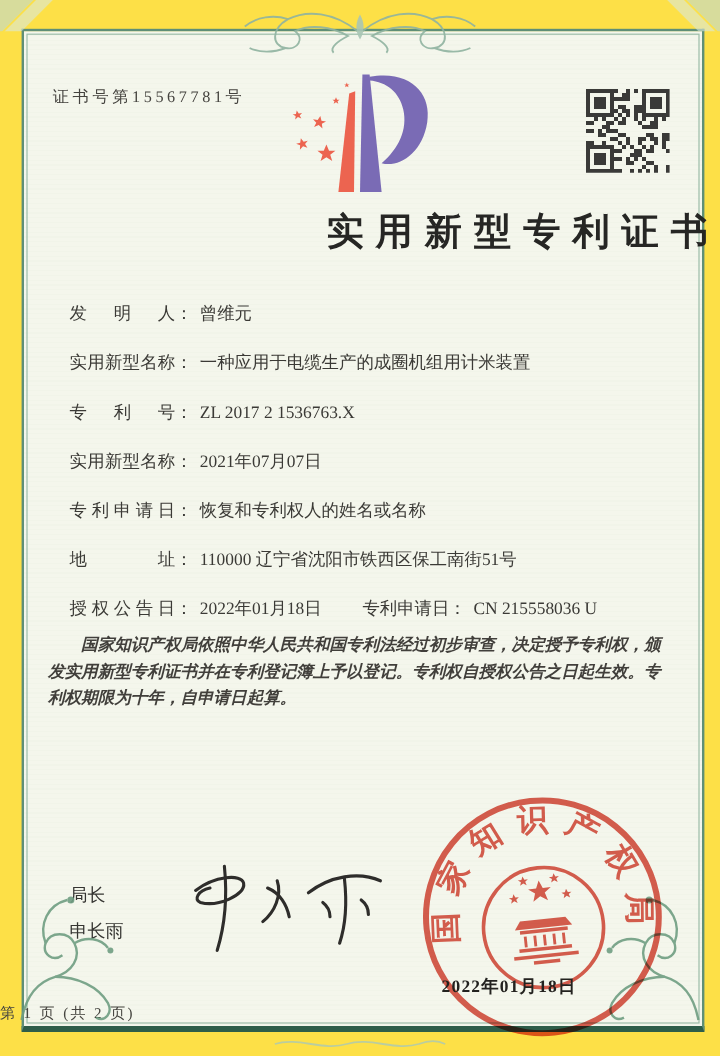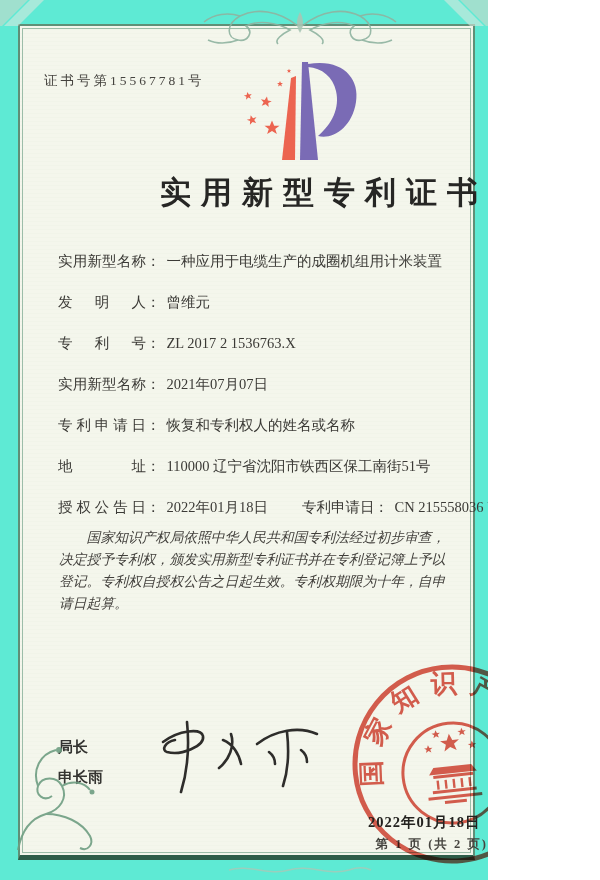--- a/index.html
+++ b/index.html
@@ -1,16 +1,16 @@
 <!DOCTYPE html>
 <html><head>
 <meta charset="utf-8">
 <style>
   html,body{margin:0;padding:0;}
-  .page{position:relative;width:488px;height:880px;background:#5eead4;overflow:hidden;
+  .page{position:relative;width:600px;height:880px;background:#fde047;overflow:hidden;
         font-family:"Liberation Serif","DejaVu Serif",serif;color:#3c3b38;}
   
   .frame-outer{position:absolute;left:18px;top:24px;right:13px;bottom:20px;
         border:2px solid #5f8f77;border-bottom:5px solid #2e5d49;
         background:repeating-linear-gradient(180deg,#f4f6ec 0 3px,#f1f4e9 3px 4px);z-index:1;}
   .frame-inner{position:absolute;inset:2px;border:1px solid #9cbda9;}
   .lace{position:absolute;z-index:2;}
   .lace-tl{left:0;top:0;}
   .lace-tr{right:0;top:0;transform:scaleX(-1);}
   .top-ornament{position:absolute;left:170px;top:4px;z-index:3;}
@@ -23,30 +23,30 @@
   .qr{position:absolute;left:488px;top:74px;width:70px;height:70px;z-index:3;}
   .title{position:absolute;left:0;right:0;top:172px;margin:0;text-align:right;
         font-size:31px;font-weight:700;letter-spacing:10px;text-indent:10px;color:#262624;z-index:3;}
   .fields{position:absolute;left:58px;top:252px;right:38px;z-index:3;font-size:14.5px;}
   .frow{height:41px;white-space:nowrap;}
   .flabel{display:inline-block;width:88px;text-align:justify;text-align-last:justify;color:#3b3a36;vertical-align:top;}
   .flabel.short{width:72px;}
   .fcolon{display:inline-block;margin-right:6px;}
   .fvalue{color:#3b3a36;}
   .g2{margin-left:34px;}
-  .paras{position:absolute;left:59px;right:42px;top:527px;z-index:3;}
+  .paras{position:absolute;left:40px;right:42px;top:527px;z-index:3;font-weight:bold;}
   .paras p{margin:0;text-indent:2em;font-size:13.8px;line-height:22px;color:#413f3b;font-style:italic;}
   .signer{position:absolute;left:58px;top:732px;z-index:3;font-family:"Liberation Sans","DejaVu Sans",sans-serif;
-        font-size:15px;font-weight:700;line-height:30px;color:#343431;}
+        font-size:15px;font-weight:400;line-height:30px;color:#343431;}
   .signature{position:absolute;left:135px;top:708px;z-index:4;}
   .seal{position:absolute;left:349px;top:661px;z-index:5;mix-blend-mode:multiply;opacity:.88;}
   .seal-date{position:absolute;left:368px;top:813px;z-index:6;font-size:14.5px;font-weight:600;
         letter-spacing:1px;color:#23221f;}
-  .footer{position:absolute;left:0;right:0;top:836px;text-align:right;font-size:12.5px;
-        letter-spacing:2px;color:#45443f;z-index:2;font-weight:bold;}
+  .footer{position:absolute;left:0;right:0;top:836px;text-align:left;font-size:12.5px;
+        letter-spacing:2px;color:#45443f;z-index:2;}
 </style>
 </head>
 <body>
 
 <div class="page">
 
   <div class="frame-outer">
     <div class="frame-inner"></div>
   </div>
 
@@ -303,24 +303,24 @@
         <rect x="15" y="20" width="1" height="1"></rect>
         <rect x="17" y="20" width="1" height="1"></rect>
         <rect x="20" y="20" width="1" height="1"></rect>
       </g>
     </svg>
 
   <h1 class="title">实用新型专利证书</h1>
 
   <div class="fields">
     <div class="frow">
+      <span class="flabel">发明人</span><span class="fcolon">：</span><span class="fvalue">曾维元</span>
+    </div>
+    <div class="frow">
       <span class="flabel">实用新型名称</span><span class="fcolon">：</span><span class="fvalue">一种应用于电缆生产的成圈机组用计米装置</span>
-    </div>
-    <div class="frow">
-      <span class="flabel">发明人</span><span class="fcolon">：</span><span class="fvalue">曾维元</span>
     </div>
     <div class="frow">
       <span class="flabel">专利号</span><span class="fcolon">：</span><span class="fvalue">ZL 2017 2 1536763.X</span>
     </div>
     <div class="frow">
       <span class="flabel">实用新型名称</span><span class="fcolon">：</span><span class="fvalue">2021年07月07日</span>
     </div>
     <div class="frow">
       <span class="flabel">专利申请日</span><span class="fcolon">：</span><span class="fvalue">恢复和专利权人的姓名或名称</span>
     </div>

